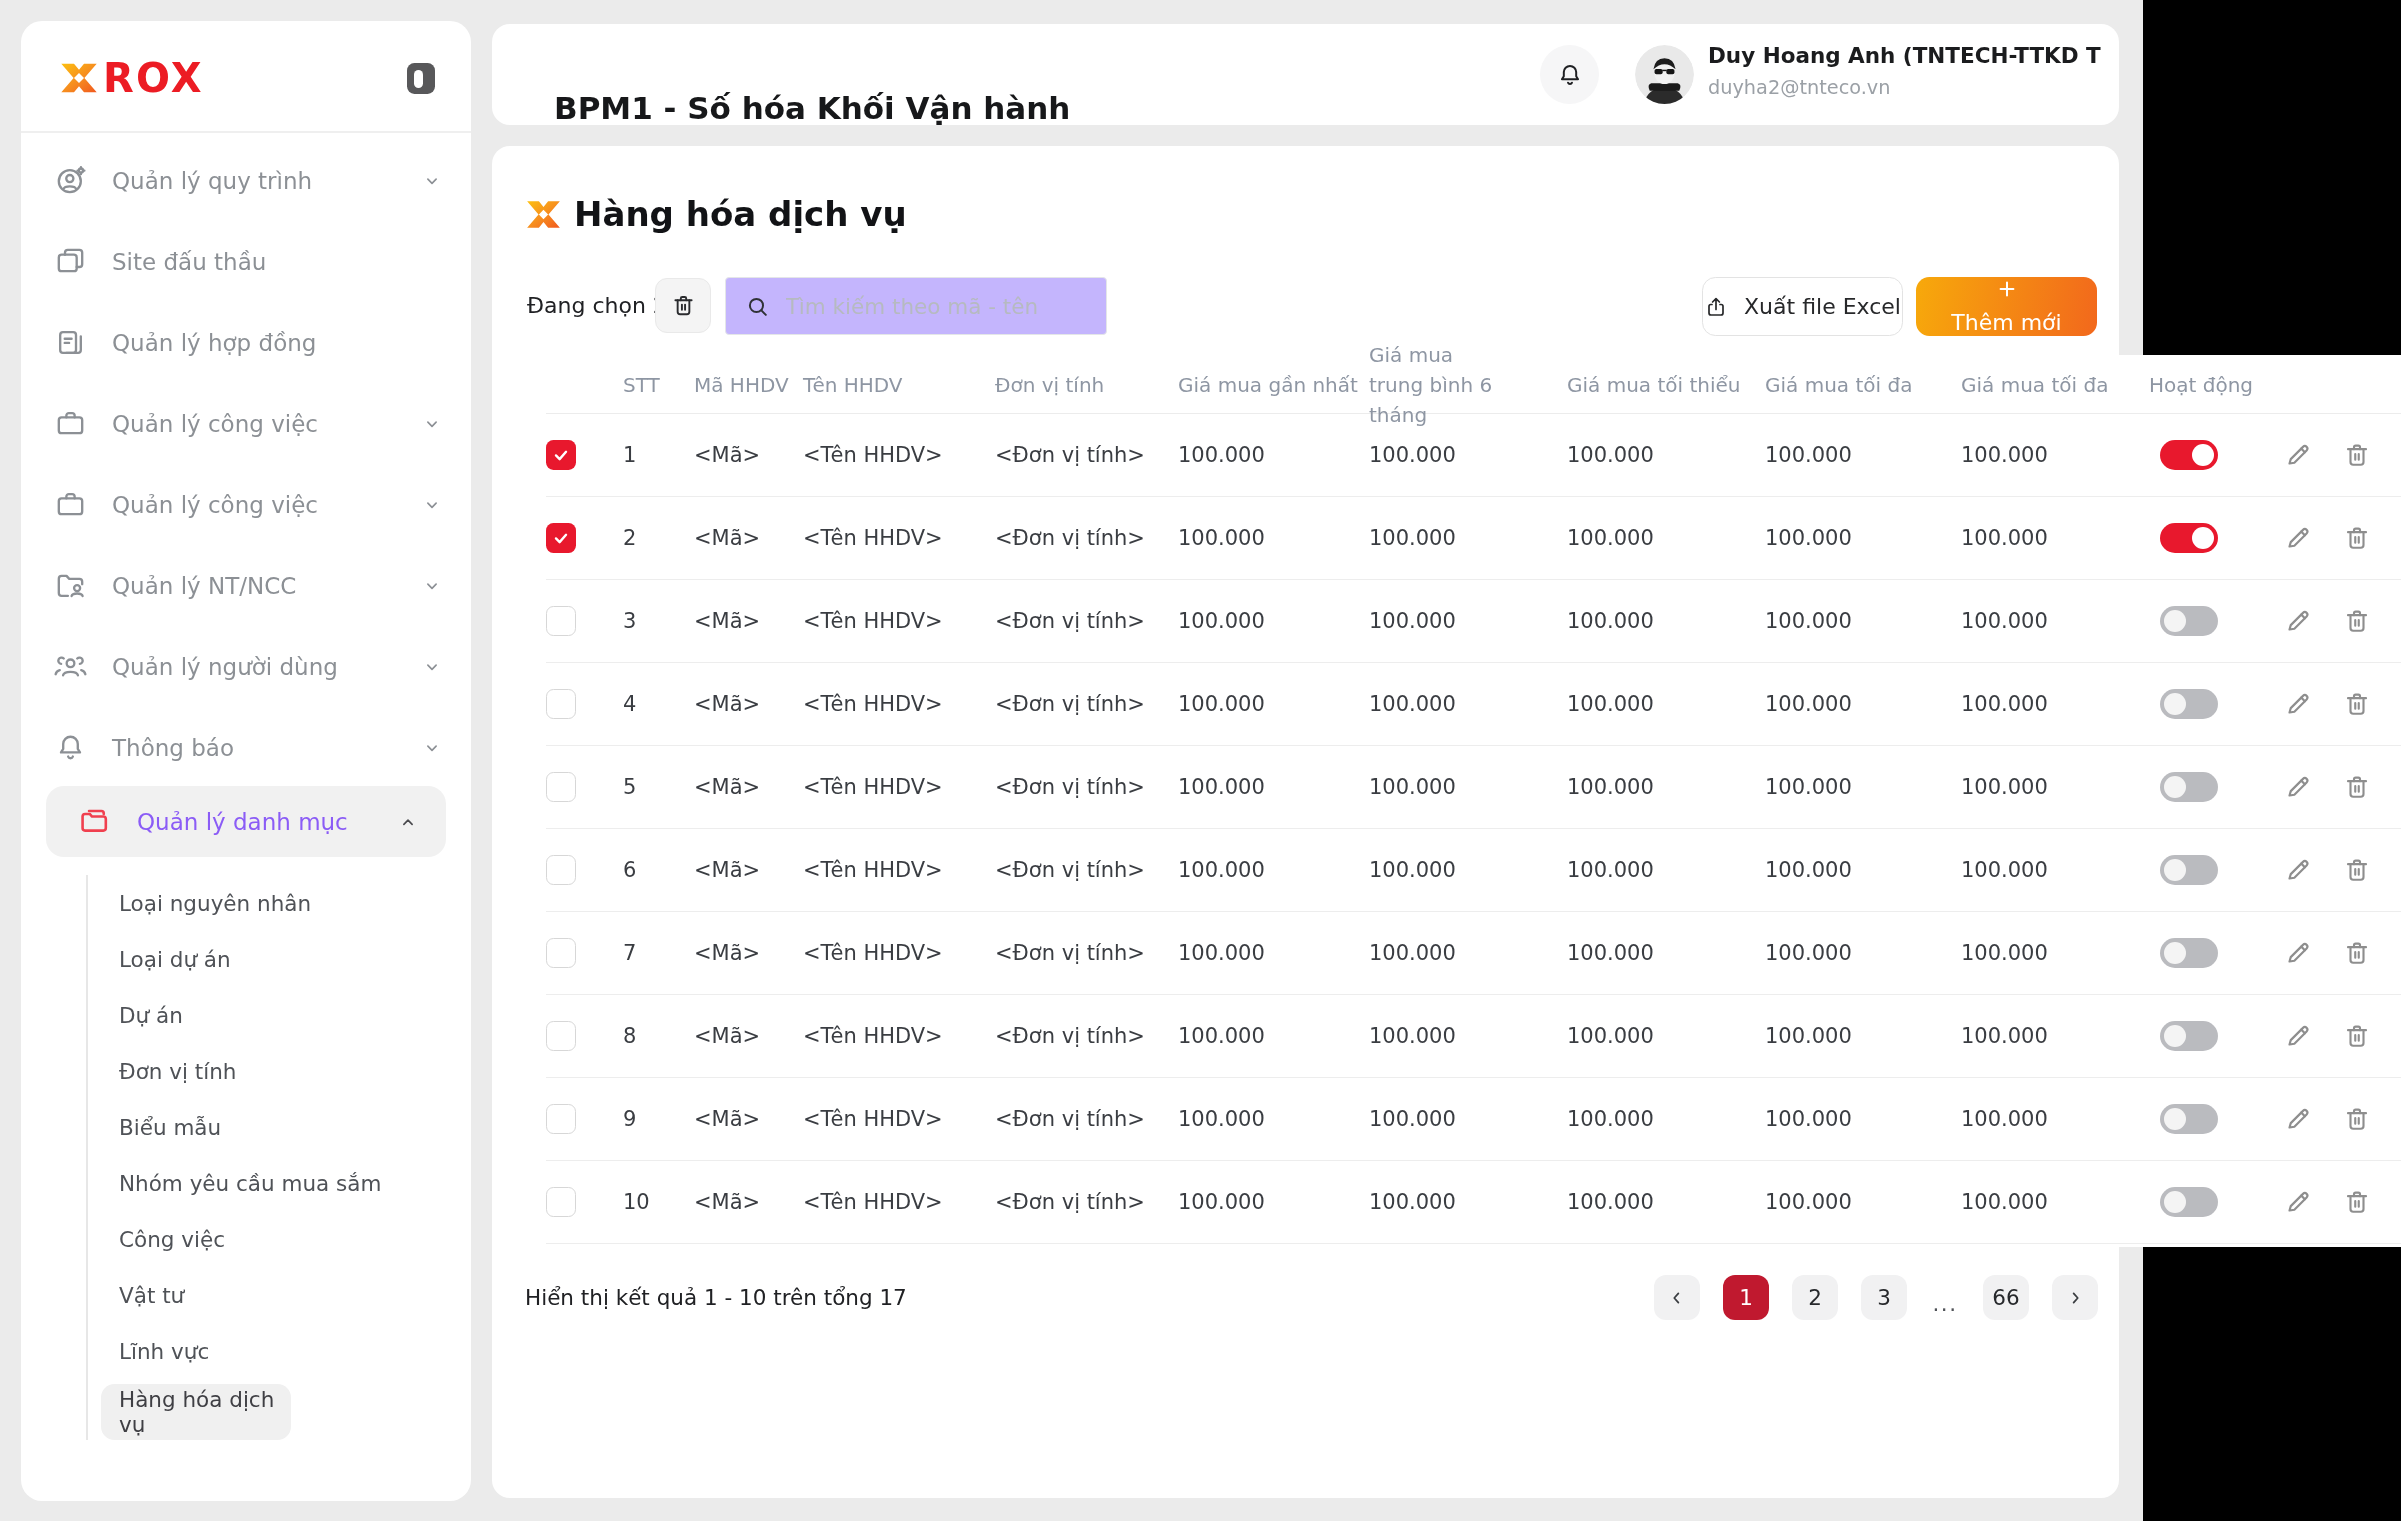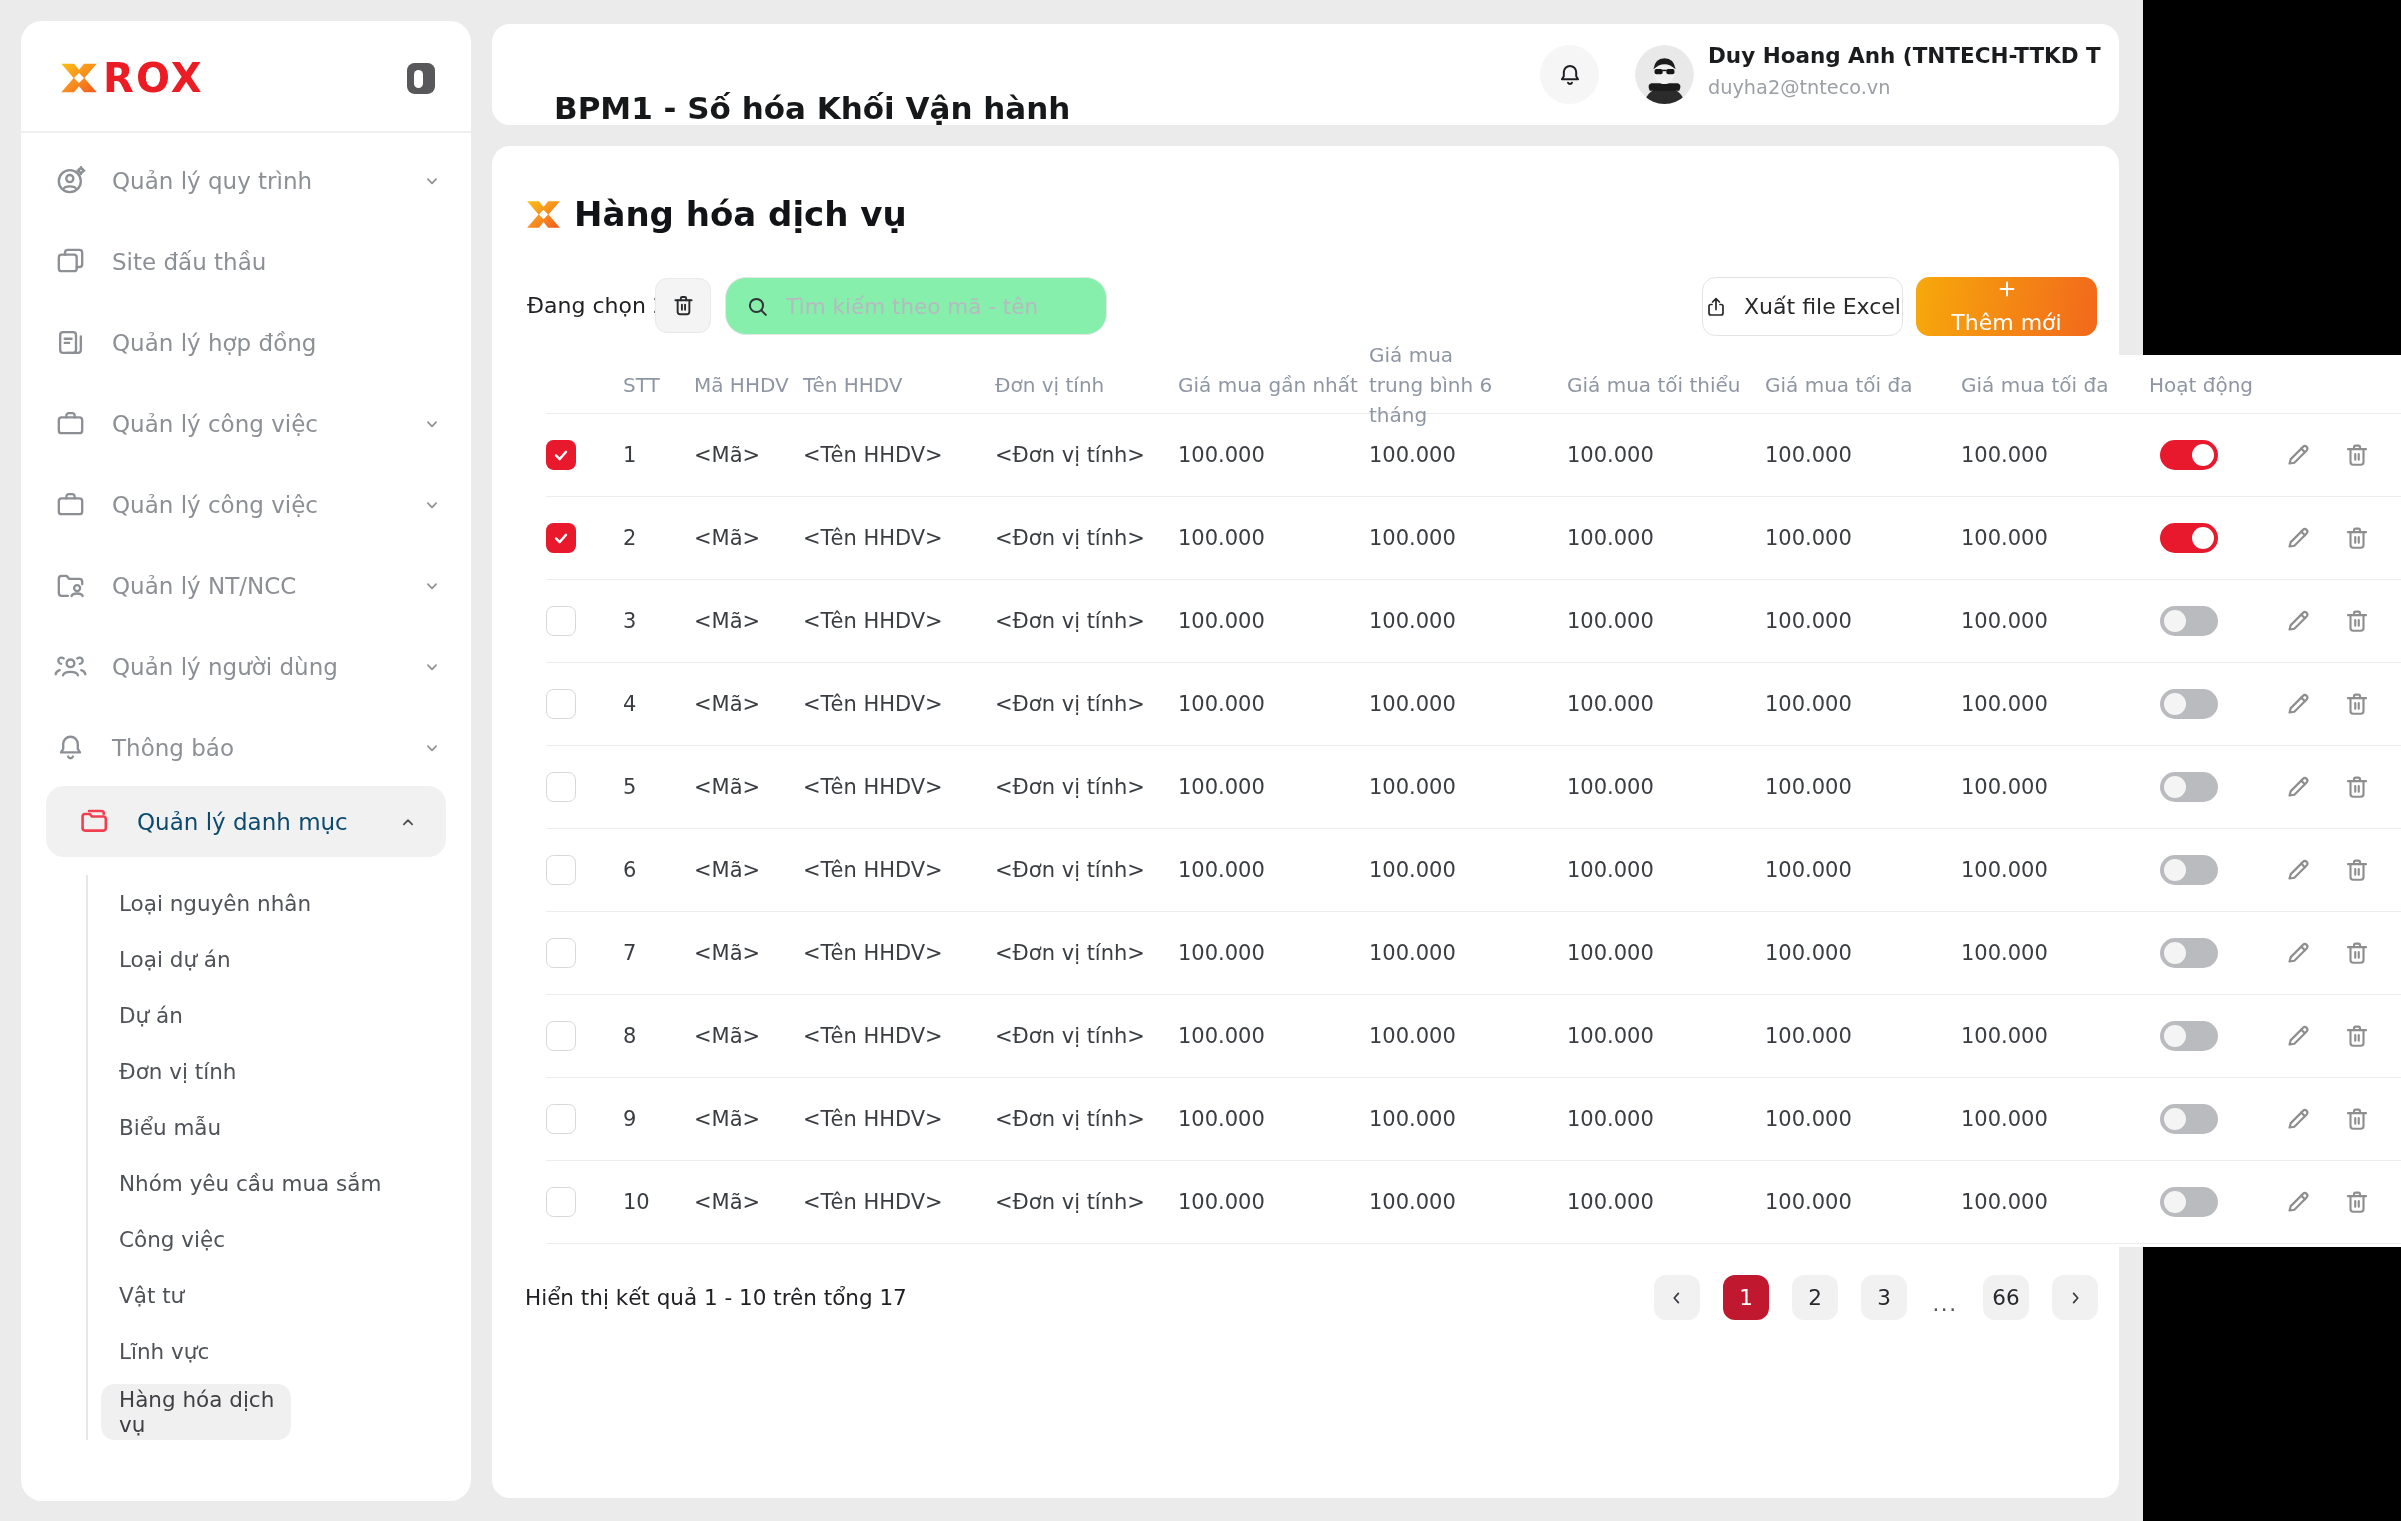--- a/index.html
+++ b/index.html
@@ -24,40 +24,40 @@
   .collapse-btn{left:386px;top:42px;width:28px;height:31px;background:#58585a;border-radius:7.4px;cursor:pointer;}
   .collapse-btn .pill{position:absolute;left:6.7px;top:6.7px;width:9.7px;height:18px;background:#fff;border-radius:4.5px;}
   .side-divider{left:0;top:110px;width:450px;height:1.5px;background:#efefef;}
   .nav{left:0;top:119px;width:450px;}
   .nav-item{position:relative;height:81px;display:flex;align-items:center;padding:0 28px 0 33px;cursor:pointer;color:#8c9095;}
   .nav-item .ic{width:33px;height:33px;flex:0 0 33px;}
   .nav-item .nv-label{margin-left:25px;font-size:23px;color:#8c9095;flex:1 1 auto;}
   .nav-item .nv-chev{width:22px;height:22px;color:#8c9095;}
   .active-parent{left:25px;top:765px;width:400px;height:71px;background:#f1f1f1;border-radius:18px;display:flex;align-items:center;padding:0 27px 0 33px;box-sizing:border-box;cursor:pointer;}
   .active-parent .ic{width:33px;height:33px;color:#f0404f;}
-  .active-parent .nv-label{margin-left:25px;font-size:23px;font-weight:500;color:#0c4a6e;flex:1 1 auto;}
+  .active-parent .nv-label{margin-left:25px;font-size:23px;font-weight:500;color:#8b5cf6;flex:1 1 auto;}
   .active-parent .nv-chev{width:22px;height:22px;color:#4a4a4e;}
   .sub-guide{left:65px;top:854px;width:2.2px;height:565px;background:#e7e7e7;}
   .submenu{left:0;top:854px;width:450px;}
   .sub-item{height:56px;display:flex;align-items:center;padding-left:98px;font-size:21.5px;color:#4f5257;cursor:pointer;}
   .active-sub{left:80px;top:1363px;width:190px;height:56px;background:#f0f0f0;border-radius:13.4px;display:flex;align-items:center;padding-left:18px;box-sizing:border-box;font-size:21.5px;color:#3f3f44;cursor:pointer;}
   
   .app-title{left:62px;top:0;height:101px;display:flex;align-items:center;font-size:31px;font-weight:700;color:#17181a;margin-top:33px;}
   .bell-wrap{left:1048px;top:21px;width:59px;height:59px;border-radius:50%;background:#f6f6f7;display:flex;align-items:center;justify-content:center;cursor:pointer;}
   .bell-wrap .ic{width:28px;height:28px;color:#1f2023;}
   .avatar{left:1143px;top:21px;width:59px;height:59px;border-radius:50%;overflow:hidden;cursor:pointer;}
   .user-name{left:1216px;top:19.3px;width:394px;font-size:21.5px;font-weight:600;color:#1b1c1e;white-space:nowrap;overflow:hidden;}
   .user-email{left:1216px;top:52px;font-size:19.3px;color:#9ba0a6;}
   
   .page-x{left:33px;top:52px;width:37px;height:33px;}
   .page-title{left:82px;top:34px;height:68px;display:flex;align-items:center;font-size:34px;font-weight:700;color:#121316;}
   .sel-label{left:35px;top:131px;height:56px;display:flex;align-items:center;font-size:22px;color:#202124;font-weight:500;}
   .bulk-trash{left:163px;top:132px;width:56px;height:55px;border-radius:12px;background:#f4f4f4;border:1.5px solid #e9e9e9;box-sizing:border-box;display:flex;align-items:center;justify-content:center;cursor:pointer;}
   .bulk-trash .ic{width:27px;height:27px;color:#2a2b2e;}
-  .search-box{left:233px;top:131px;width:382px;height:58px;border:1.5px solid #e4e6e8;border-radius:21px;box-sizing:border-box;display:flex;align-items:center;background:#86efac;}
+  .search-box{left:233px;top:131px;width:382px;height:58px;border:1.5px solid #e4e6e8;border-radius:4px;box-sizing:border-box;display:flex;align-items:center;background:#c4b5fd;}
   .search-box .ic{width:25px;height:25px;color:#303236;margin:0 13.4px 0 19.3px;flex:0 0 auto;}
   .search-box input{border:none;outline:none;flex:1;font-size:21.5px;color:#3a3d42;font-family:inherit;background:transparent;padding-right:15px;}
   .search-box input::placeholder{color:#b6bac0;}
   .export-btn{left:1210px;top:131px;width:201px;height:59px;border:1.5px solid #e3e3e3;border-radius:13.4px;box-sizing:border-box;background:#fff;display:flex;align-items:center;justify-content:center;gap:16px;cursor:pointer;}
   .export-btn .ic{width:24px;height:24px;color:#27282a;}
   .export-btn span{font-size:22px;color:#27282a;}
   .add-btn{left:1424px;top:131px;width:181px;height:59px;border-radius:13.4px;background:linear-gradient(100deg,var(--add-gradient-start,#f7a90b),var(--add-gradient-end,#f2681c));display:flex;align-items:center;justify-content:center;gap:10.4px;cursor:pointer;flex-direction:column;}
   .add-btn .ic{width:22px;height:22px;color:#fff;}
   .add-btn span{font-size:22px;color:#fff;font-weight:500;}
   

